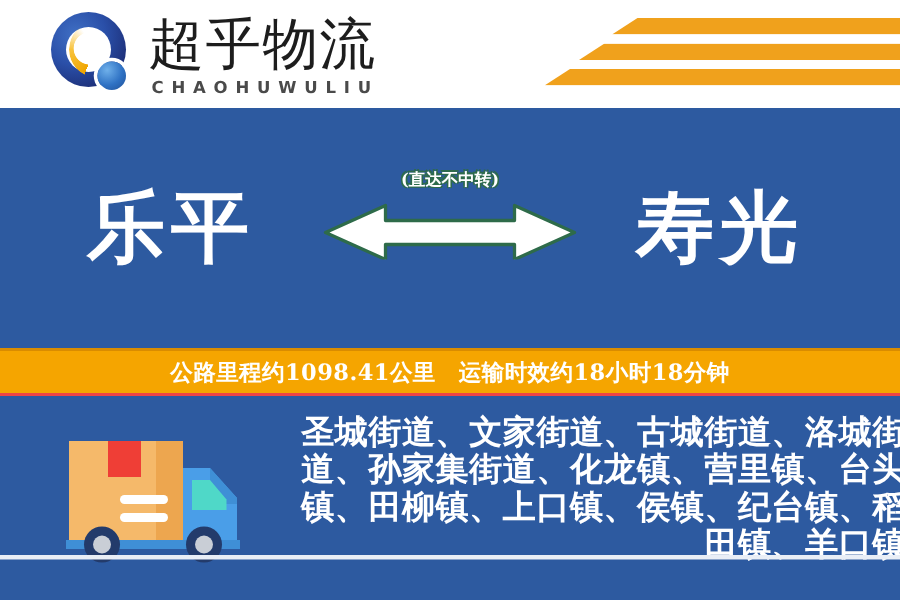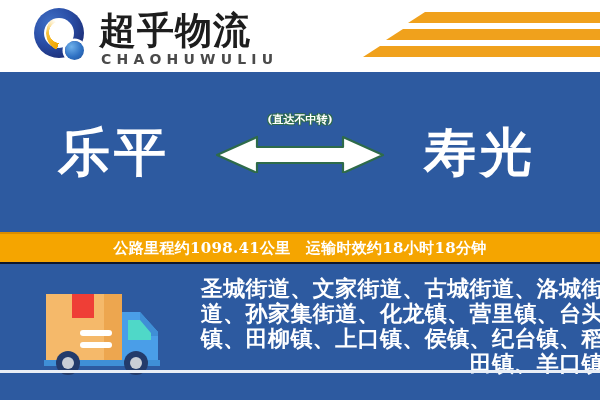--- a/index.html
+++ b/index.html
@@ -56,26 +56,26 @@
   .logo-dot {
     position:absolute; left:31px; top:33px;
     width:19px; height:19px;
     border-radius:50%;
     background: radial-gradient(circle at 34% 30%, #6fb0ea 0%, #2f72c4 55%, #1f4f96 100%);
     box-shadow:0 0 0 2.5px #ffffff;
   }
   .brand-text { display:flex; flex-direction:column; align-items:flex-start; }
   .brand-cn {
     font-family:"DejaVu Serif","Liberation Serif",serif;
-    font-size:37px; font-weight:bold; color:#1d1d1d;
+    font-size:37px; font-weight:normal; color:#1d1d1d;
     letter-spacing:1px; line-height:44px;
     white-space:nowrap;
   }
   .brand-en {
-    font-size:14px; font-weight:bold; color:#4a4a4a;
+    font-size:11px; font-weight:bold; color:#4a4a4a;
     letter-spacing:5.2px; line-height:14px;
     padding-left:2px; white-space:nowrap;
   }
   .stripes {
     position:absolute; right:0; top:12px;
     width:250px; height:52px;
   }
   .stripe {
     position:absolute; right:0;
     height:11px; background:#f0a11c;
@@ -117,21 +117,21 @@
   .arrow-note.top { margin-bottom:3px; }
   .arrow-note.bottom { margin-top:4px; }
   .arrow-svg { display:block; }
 
   
   .infobar {
     position:absolute; left:0; top:232px;
     width:600px; height:32px;
     background:#f5a500;
     border-top:2px solid #d98c00;
-    border-bottom:2px solid #0f172a;
+    border-bottom:2px solid #ef4444;
     display:flex; align-items:center; justify-content:center;
   }
   .infobar-text {
     font-family:"DejaVu Serif","Liberation Serif",serif;
     font-size:15px; font-weight:bold; color:#ffffff;
     letter-spacing:0.3px; white-space:nowrap;
   }
 
   
   .coverage {

